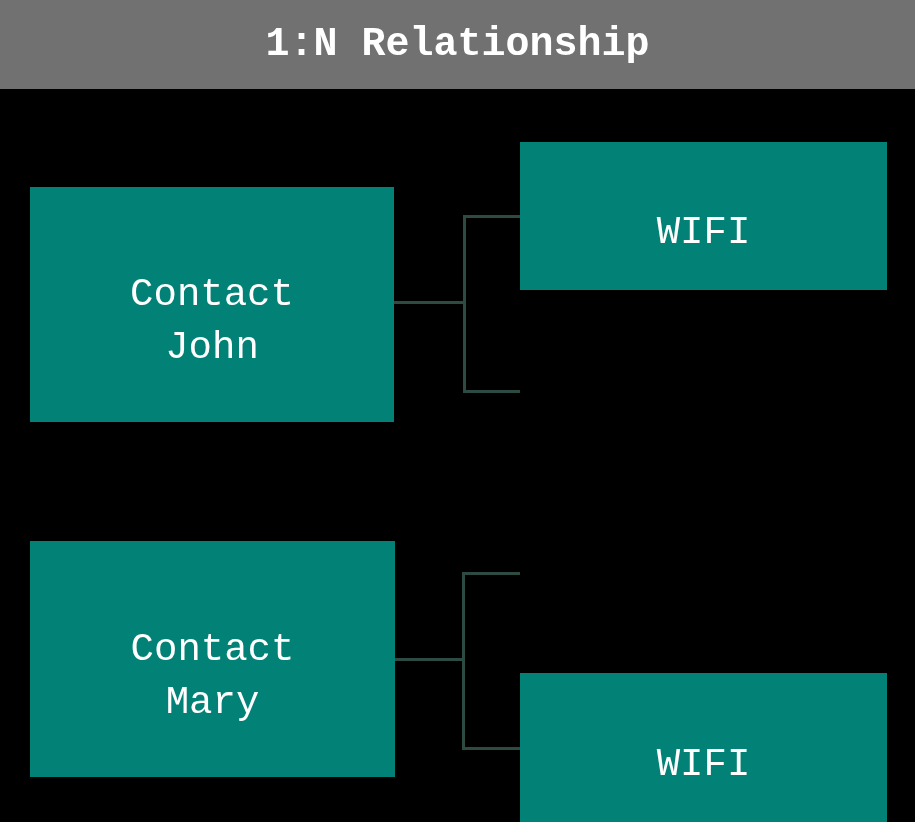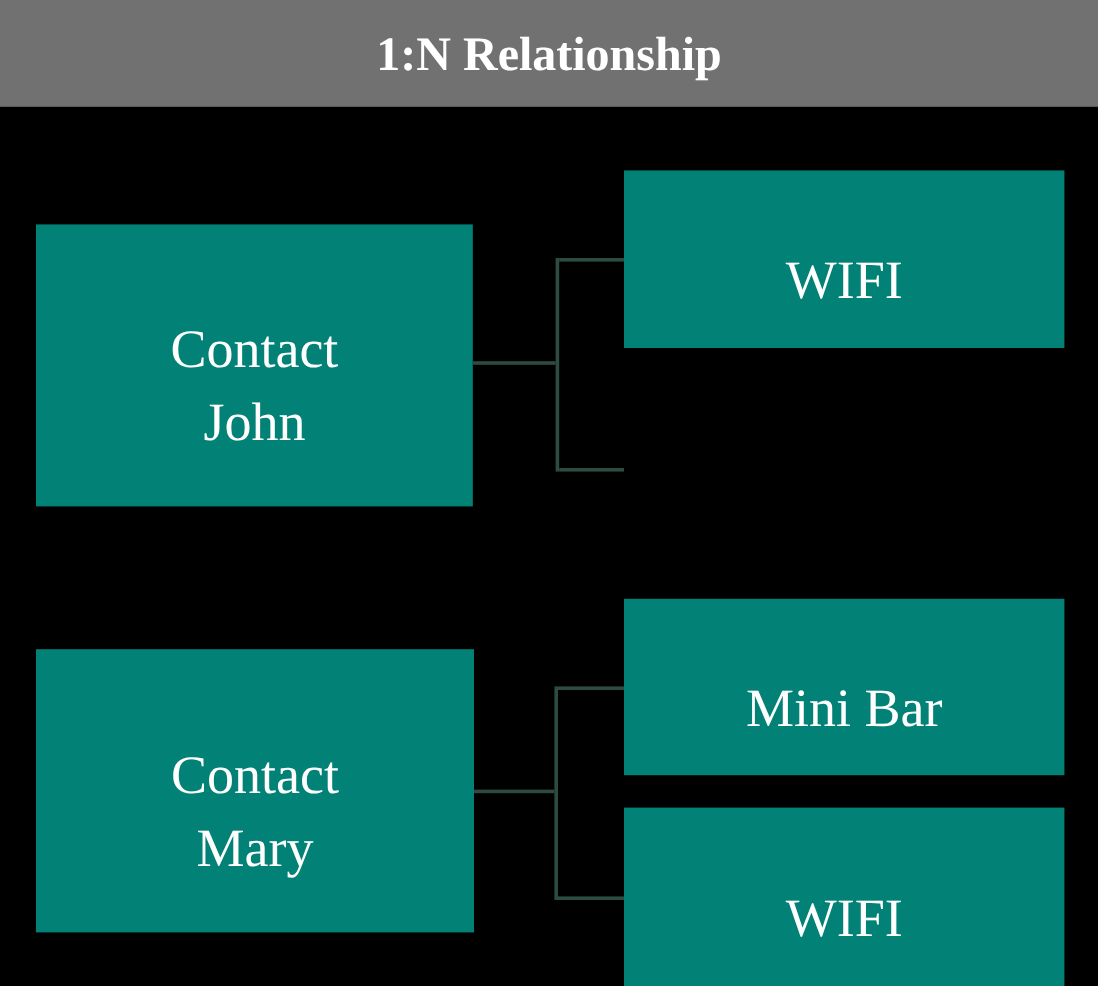--- a/index.html
+++ b/index.html
@@ -9,41 +9,41 @@
     --node-text:#ffffff;
     --connector:#2e4b43;
     --title-text:#ffffff;
   }
   html,body{margin:0;padding:0;background:#000;}
   .stage{
     position:relative;
     width:915px;height:822px;
     background:var(--canvas-bg);
     overflow:hidden;
-    font-family:Liberation Serif, serif;
+    font-family:Liberation Mono, monospace;
   }
   .header{
     position:absolute;left:0;top:0;width:915px;height:89px;
     background:var(--header-bg);
     display:flex;align-items:center;justify-content:center;
   }
   .header .title{
     color:var(--title-text);
     font-size:40px;font-weight:700;
     letter-spacing:0px;
   }
   .node{
     position:absolute;
     background:var(--node-fill);
     display:flex;align-items:center;justify-content:center;
     text-align:center;
   }
   .node .node-label{
     color:var(--node-text);
-    font-size:45px;font-weight:400;
+    font-size:39px;font-weight:400;
     line-height:1.35;
     white-space:pre-line;
     margin-top:35px;
   }
   .node-john   {left:30px; top:187px;width:364px;height:235px;}
   .node-mary   {left:30px; top:541px;width:365px;height:236px;}
   .node-wifi1  {left:520px;top:142px;width:367px;height:148px;}
   .node-laundry{left:520px;top:317px;width:367px;height:148px;}
   .node-minibar{left:520px;top:499px;width:367px;height:147px;}
   .node-wifi2  {left:520px;top:673px;width:367px;height:149px;}
@@ -78,23 +78,20 @@
 
   <div class="line l-john-stem"></div>
   <div class="line l-john-vert"></div>
   <div class="line l-john-top"></div>
   <div class="line l-john-bottom"></div>
 
   <div class="node node-mary">
     <span class="node-label">Contact
 Mary</span>
   </div>
-  <div class="node node-minibar">
-    <span class="node-label">Mini Bar</span>
-  </div>
   <div class="node node-wifi2">
     <span class="node-label">WIFI</span>
   </div>
 
   <div class="line l-mary-stem"></div>
   <div class="line l-mary-vert"></div>
   <div class="line l-mary-top"></div>
   <div class="line l-mary-bottom"></div>
 
 </div>

